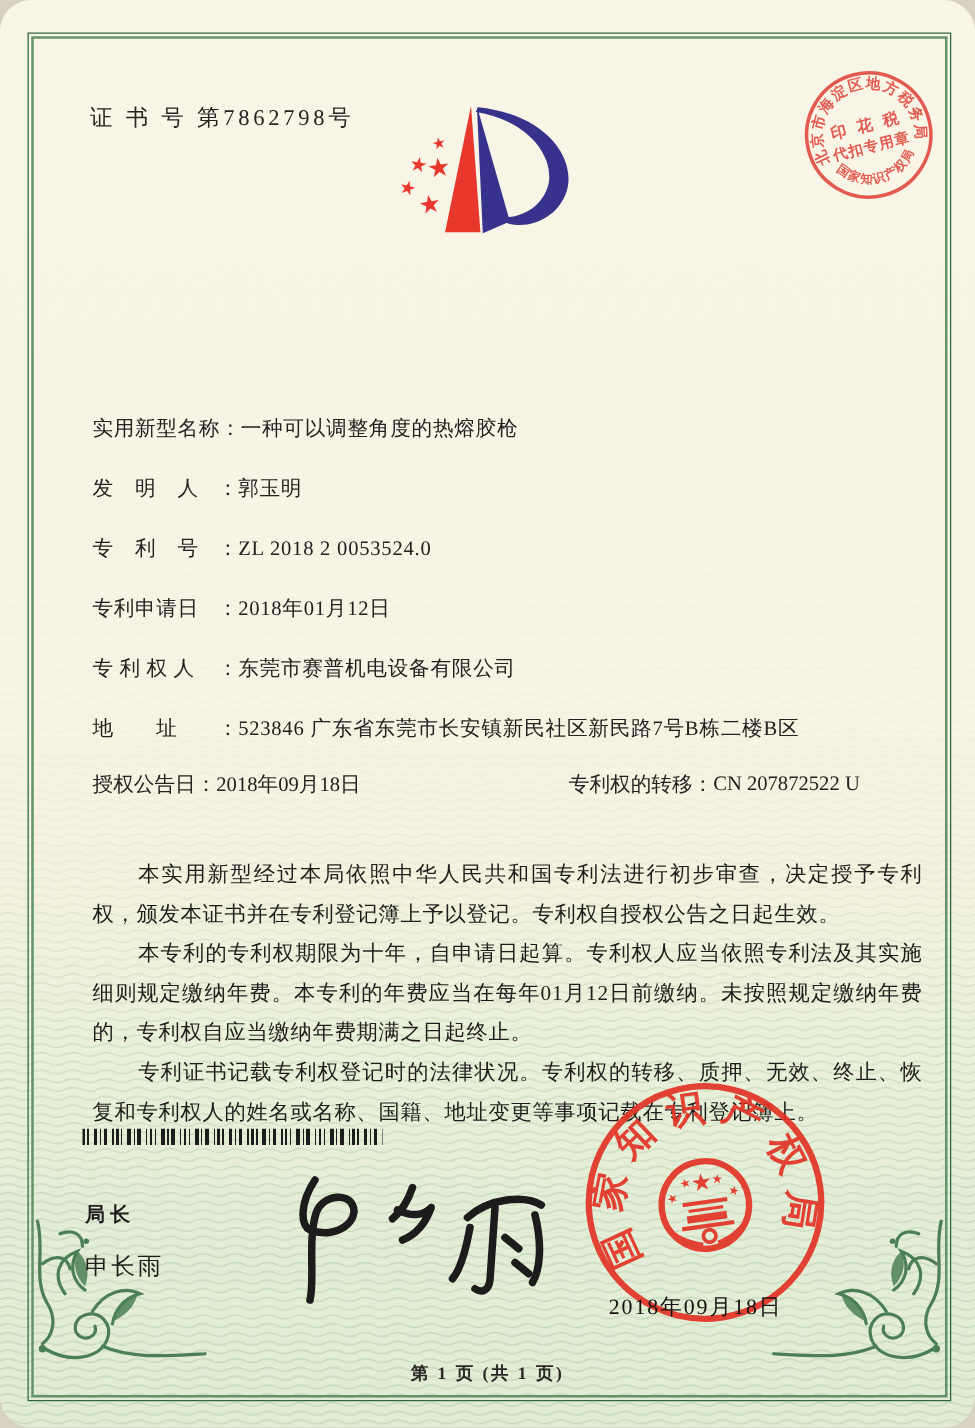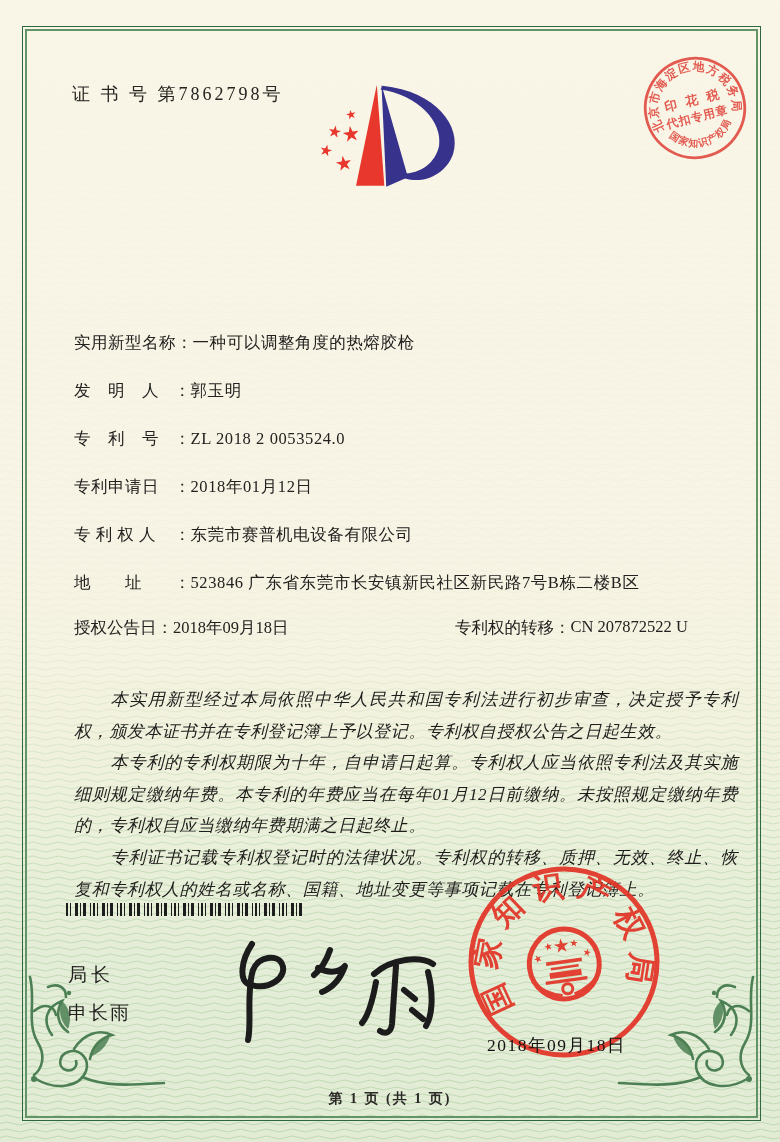--- a/index.html
+++ b/index.html
@@ -4,20 +4,21 @@
 <style>
   html,body{margin:0;padding:0;background:#d8d2c0;}
   .page{
     position:relative;
     width:780px;height:1142px;
     margin:0 auto;
     overflow:hidden;
     background:linear-gradient(180deg,#f9f5e7 0%,#f8f4e5 48%,#f3f2df 62%,#eaf0da 74%,#e4edd7 84%,#e2ecd5 100%);
     font-family:"Liberation Serif","DejaVu Serif",serif;
     color:#22211f;
+    border-radius:25px;
   }
   .waves{position:absolute;left:0;top:0;width:780px;height:1142px;pointer-events:none;}
   .frame{position:absolute;left:22px;top:26px;right:19px;bottom:21px;border:1.5px solid #2e6840;}
   .frame-in{position:absolute;inset:2px;border:2px solid #639467;}
   .corner-svg{position:absolute;pointer-events:none;}
 
   .cert-no{position:absolute;left:72px;top:82px;font-size:18px;letter-spacing:3px;color:#262420;}
 
   .tax-stamp{position:absolute;left:620px;top:33px;width:150px;height:150px;transform:rotate(-14deg);opacity:.88;}
   .logo{position:absolute;left:285px;top:82px;width:210px;height:132px;}
@@ -28,35 +29,35 @@
   .fields{position:absolute;left:74px;top:330px;width:662px;font-size:16.5px;}
   .row{display:flex;align-items:flex-start;line-height:1.55;margin-bottom:22.5px;}
   .flabel{flex:0 0 100px;white-space:pre;letter-spacing:.5px;}
   .fcolon{flex:0 0 16px;}
   .fvalue{flex:1;letter-spacing:.6px;}
   .grant-row{display:flex;font-size:16.5px;margin-top:-1px;text-align:right;}
   .grant-left{width:381px;display:flex;}
   .grant-right{display:flex;}
 
   .body-text{position:absolute;left:74px;top:684px;width:664px;font-size:17px;
-             line-height:1.86;text-align:justify;letter-spacing:.6px;color:#1e1d1b;font-style:italic;}
+             line-height:1.86;text-align:justify;letter-spacing:.6px;color:#1e1d1b;}
   .body-text p{margin:0;text-indent:2.15em;}
 
   .barcode{position:absolute;left:66px;top:903px;width:240px;height:13px;
     background:
       repeating-linear-gradient(90deg,
         #1d1d1d 0 2px, transparent 2px 4px,
         #1d1d1d 4px 5px, transparent 5px 9px,
         #1d1d1d 9px 12px, transparent 12px 14px,
         #1d1d1d 14px 15px, transparent 15px 17px,
         #1d1d1d 17px 20px, transparent 20px 24px,
         #1d1d1d 24px 25px, transparent 25px 27px);
   }
 
-  .director-title{position:absolute;left:68px;top:962px;font-size:19px;letter-spacing:4px;color:#1f1e1c;}
+  .director-title{position:absolute;left:68px;top:962px;font-size:16px;letter-spacing:4px;color:#1f1e1c;font-weight:bold;}
   .director-name{position:absolute;left:68px;top:1000px;font-size:19px;letter-spacing:2px;color:#1f1e1c;}
   .signature{position:absolute;left:190px;top:928px;width:250px;height:118px;}
 
   .seal{position:absolute;left:462px;top:860px;width:204px;height:204px;transform:rotate(-8deg);opacity:.93;}
   .seal-date{position:absolute;left:487px;top:1033px;font-size:17.5px;letter-spacing:1.5px;color:#141311;}
 
   .footer{position:absolute;left:0;top:1090px;width:100%;text-align:center;
           font-size:14px;letter-spacing:2px;color:#2a2926;font-weight:bold;}
 </style>
 </head>

